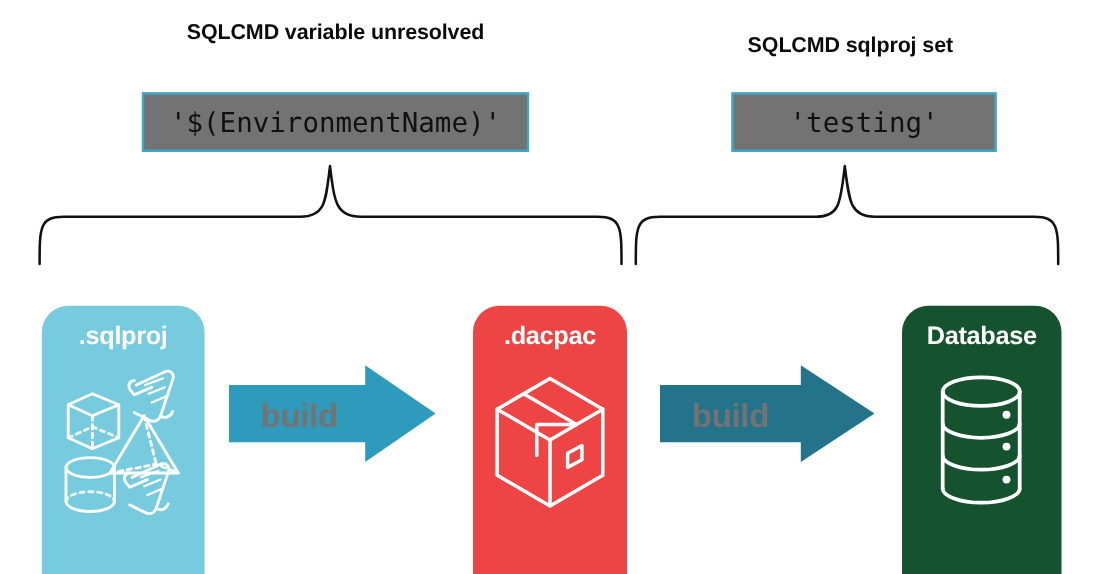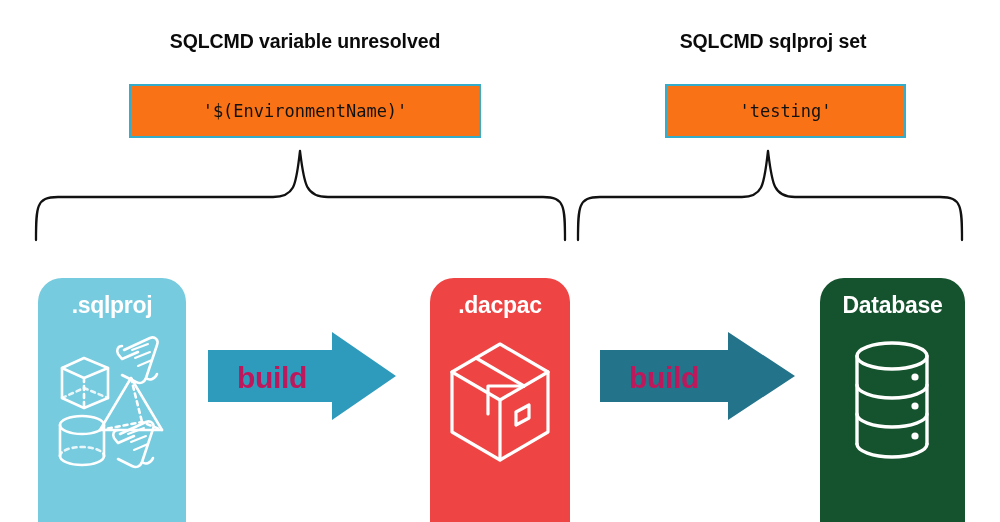--- a/index.html
+++ b/index.html
@@ -26,34 +26,34 @@
     position: absolute;
     font-family: "Liberation Sans", sans-serif;
     font-weight: bold;
     font-size: 19.5px;
     color: #0b0b0b;
     letter-spacing: -0.1px;
     white-space: nowrap;
     text-align: center;
     line-height: 1;
   }
-  #heading-left  { left: 0;   top: 32px; width: 610px; }
+  #heading-left  { left: 0;   top: 20px; width: 610px; }
   #heading-right { left: 578px; top: 32px; width: 390px; }
 
   
   .codebox {
     position: absolute;
     box-sizing: border-box;
     border: 2px solid #35acca;
-    background: #f97316;
+    background: #737373;
     display: flex;
     align-items: center;
     justify-content: center;
     font-family: "DejaVu Sans Mono", monospace;
-    font-size: 17px;
+    font-size: 25px;
     color: #111111;
     letter-spacing: 0px;
     white-space: nowrap;
   }
   #codebox-left  { left: 129px; top: 84px; width: 352px; height: 54px; }
   #codebox-right { left: 665px; top: 84px; width: 241px; height: 54px; }
 
   
   .brace-svg { position: absolute; overflow: visible; }
   #brace-left  { left: 28px;  top: 145px; }
@@ -95,21 +95,21 @@
     position: absolute;
     top: 332px;
   }
   .arrow .arrow-label {
     position: absolute;
     left: 0;
     top: 50%;
     transform: translateY(-50%);
     width: 128px;
     text-align: center;
-    color: #be185d;
+    color: #737373;
     font-family: "Liberation Sans", sans-serif;
     font-weight: bold;
     font-size: 30px;
     letter-spacing: -0.3px;
     pointer-events: none;
     line-height: 1;
   }
   #arrow-build  { left: 208px; }
   #arrow-deploy { left: 600px; }
 </style>

